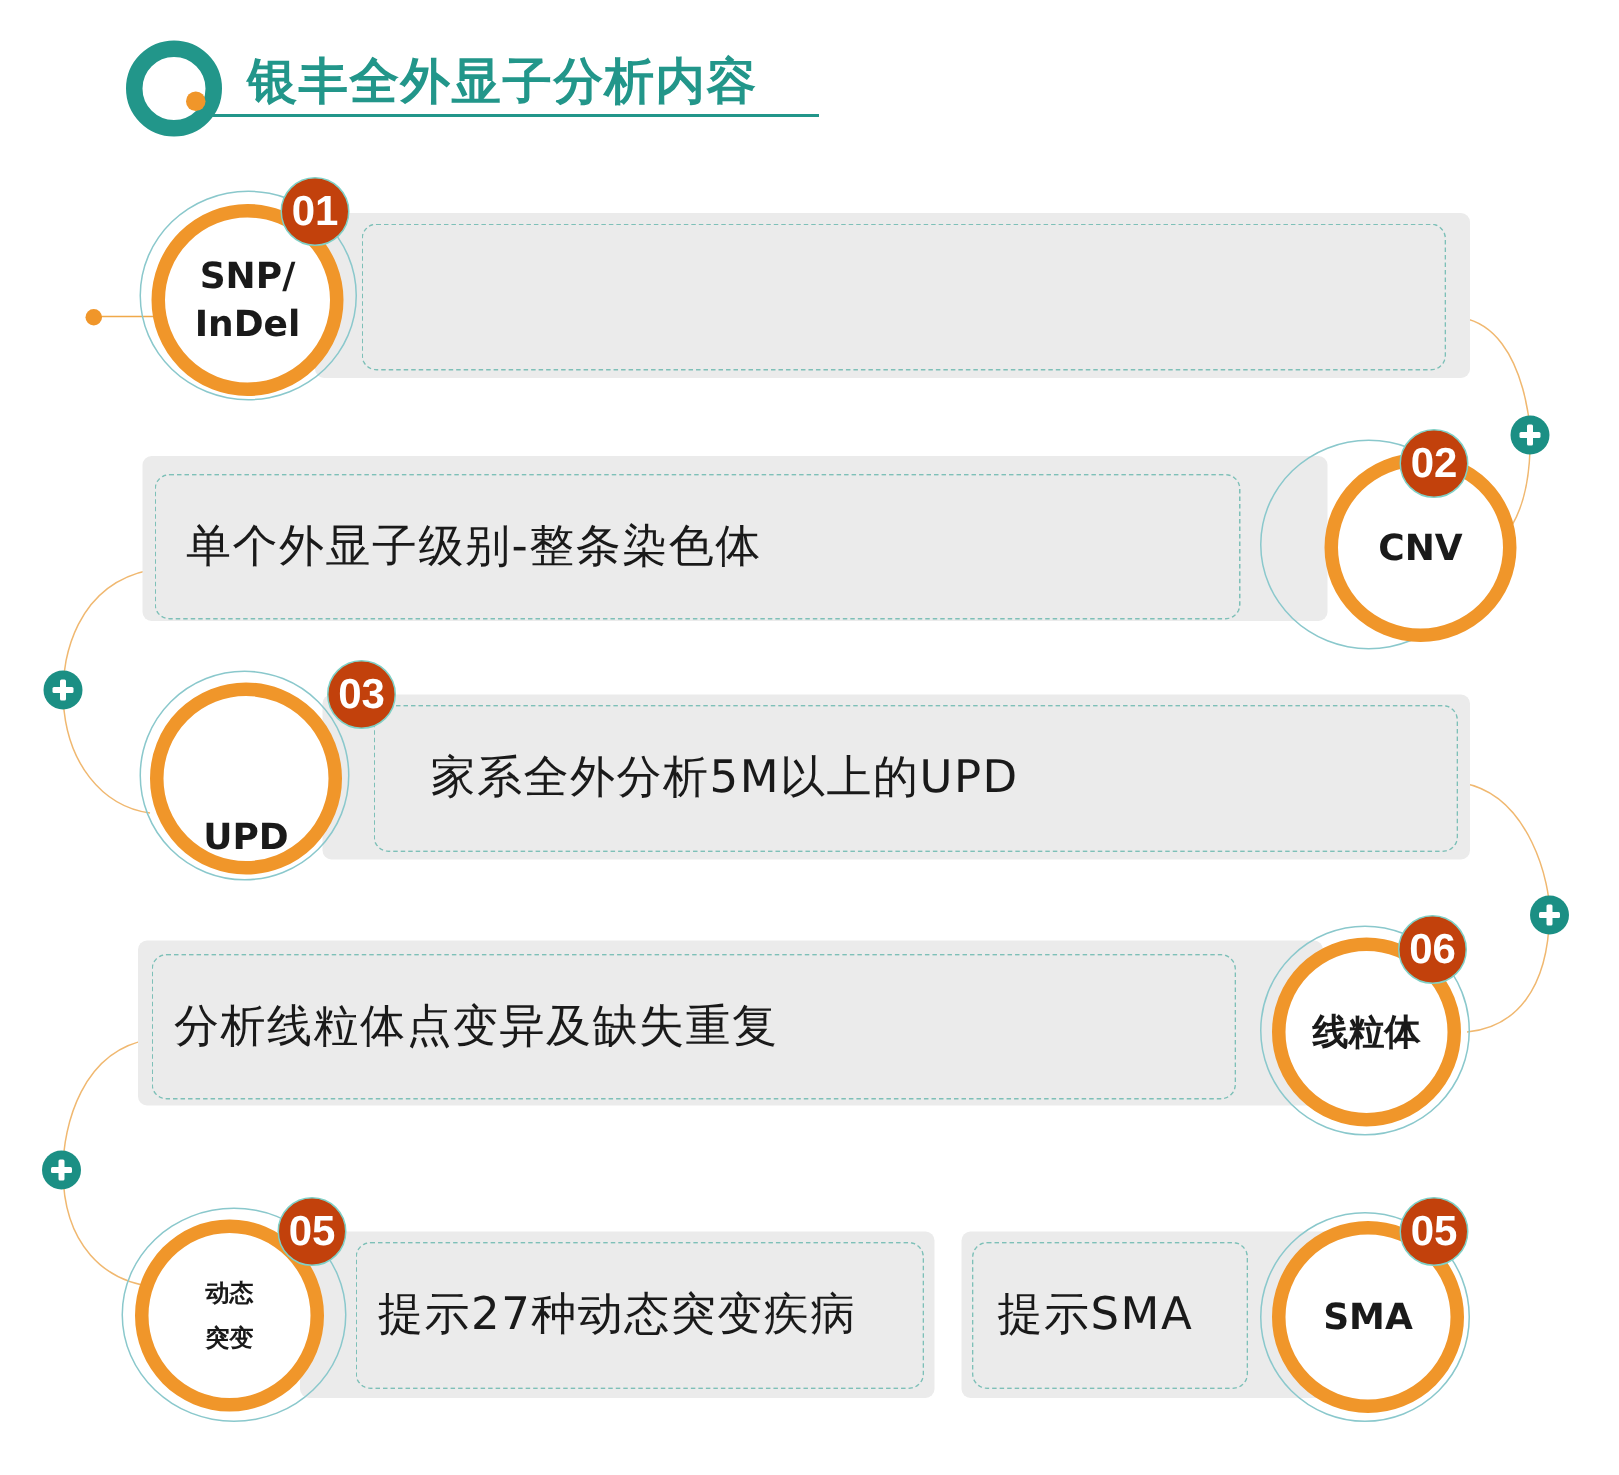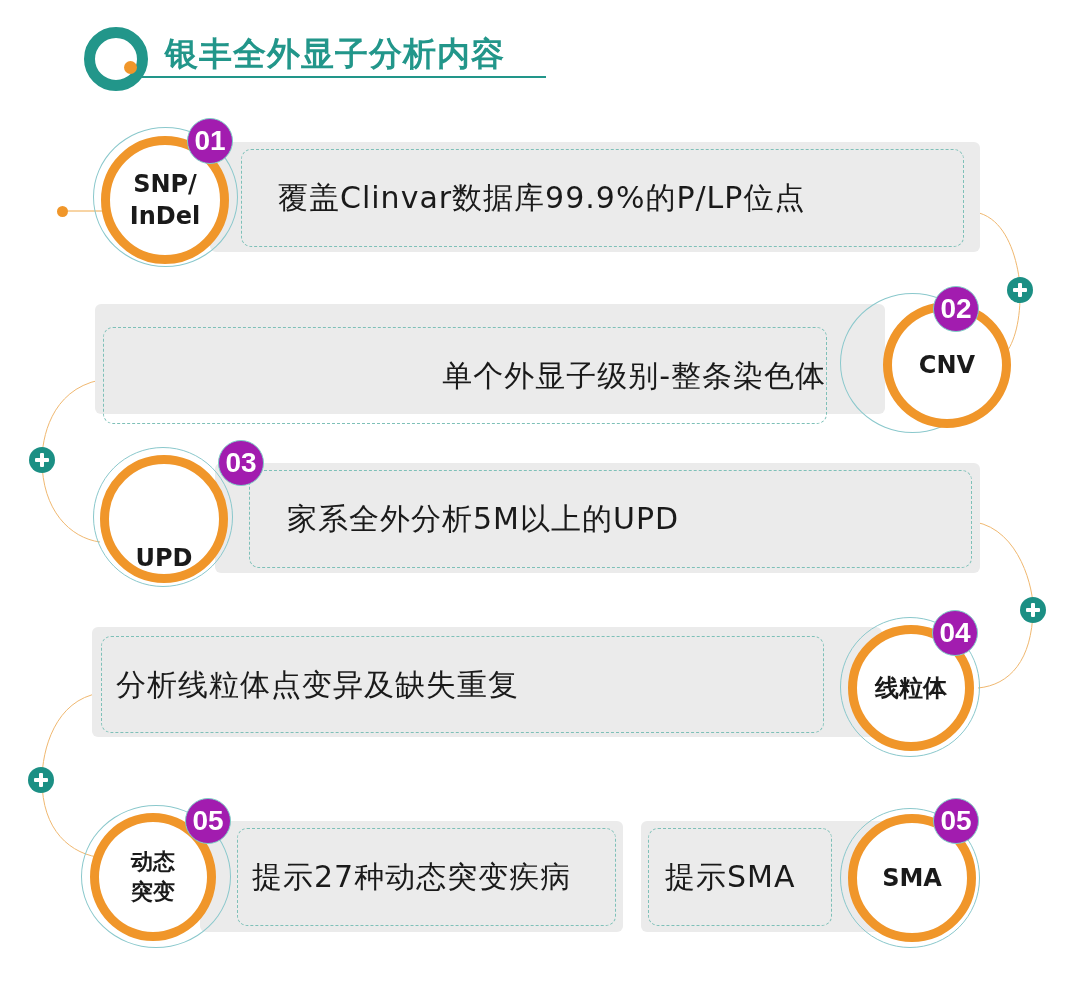--- a/index.html
+++ b/index.html
@@ -20,21 +20,21 @@
   .card { position: absolute; background: #ebebeb; border-radius: 6px; }
   .card-inner { position: absolute; border: 1px dashed #7ec0b8; border-radius: 10px; box-sizing: border-box;
                 display: flex; flex-direction: column; justify-content: center; }
   .card-text { font-size: 30px; color: #1a1a1a; white-space: nowrap; line-height: 44px; letter-spacing: 1px; }
 
   
   .halo { position: absolute; border: 1px solid #8ac8cc; border-radius: 50%; box-sizing: border-box; background: transparent; }
   .ring { position: absolute; border: 9px solid #f0962a; border-radius: 50%; background: #ffffff; box-sizing: border-box;
           display: flex; align-items: center; justify-content: center; text-align: center; }
   .ring-label { font-size: 24px; font-weight: bold; color: #1a1a1a; line-height: 32px; white-space: pre-line; }
-  .badge { position: absolute; width: 46px; height: 46px; border-radius: 50%; background: #a21caf;
+  .badge { position: absolute; width: 46px; height: 46px; border-radius: 50%; background: #c2410c;
            border: 1px solid #7fd0c6; box-sizing: border-box;
            display: flex; align-items: center; justify-content: center;
            color: #ffffff; font-size: 28px; font-weight: bold; font-family: "Liberation Sans", sans-serif; }
 
   
   .plus { position: absolute; width: 26px; height: 26px; border-radius: 50%; background: #1b8f84;
           display: flex; align-items: center; justify-content: center; }
   .plus::before, .plus::after { content: ""; position: absolute; background: #ffffff; border-radius: 1px; }
   .plus::before { width: 14px; height: 4px; }
   .plus::after { width: 4px; height: 14px; }
@@ -53,31 +53,30 @@
 </svg>
 <div class="abs" style="left:57px;top:206px;width:11px;height:11px;border-radius:50%;background:#f0962a;"></div>
 
 <div class="logo-ring"></div>
 <div class="logo-dot"></div>
 <div class="title">银丰全外显子分析内容</div>
 <div class="title-rule"></div>
 
 <div class="card" style="left:210px;top:142px;width:770px;height:110px;"></div>
 <div class="card-inner" style="left:241px;top:149px;width:723px;height:98px;padding-left:36px;">
-  <div class="card-text">覆盖Clinvar数据库99.9%的P/LP位点</div>
 </div>
 <div class="halo" style="left:93px;top:127px;width:145px;height:140px;"></div>
 <div class="ring" style="left:101px;top:136px;width:128px;height:128px;">
   <span class="ring-label">SNP/
 InDel</span>
 </div>
 <div class="badge" style="left:187px;top:118px;">01</div>
 
 <div class="card" style="left:95px;top:304px;width:790px;height:110px;"></div>
-<div class="card-inner" style="left:103px;top:327px;width:724px;height:97px;padding-left:20px;align-items:flex-end;">
+<div class="card-inner" style="left:103px;top:316px;width:724px;height:97px;padding-left:20px;">
   <div class="card-text">单个外显子级别-整条染色体</div>
 </div>
 <div class="halo" style="left:840px;top:293px;width:145px;height:140px;"></div>
 <div class="ring" style="left:883px;top:302px;width:128px;height:126px;">
   <span class="ring-label">CNV</span>
 </div>
 <div class="badge" style="left:933px;top:286px;">02</div>
 <div class="plus" style="left:1007px;top:277px;"></div>
 
 <div class="card" style="left:215px;top:463px;width:765px;height:110px;"></div>
@@ -92,30 +91,30 @@
 <div class="plus" style="left:29px;top:447px;"></div>
 
 <div class="card" style="left:92px;top:627px;width:790px;height:110px;"></div>
 <div class="card-inner" style="left:101px;top:636px;width:723px;height:97px;padding-left:14px;">
   <div class="card-text">分析线粒体点变异及缺失重复</div>
 </div>
 <div class="halo" style="left:840px;top:617px;width:140px;height:140px;"></div>
 <div class="ring" style="left:848px;top:625px;width:126px;height:126px;">
   <span class="ring-label">线粒体</span>
 </div>
-<div class="badge" style="left:932px;top:610px;">04</div>
+<div class="badge" style="left:932px;top:610px;">06</div>
 <div class="plus" style="left:1020px;top:597px;"></div>
 
 <div class="card" style="left:200px;top:821px;width:423px;height:111px;"></div>
 <div class="card-inner" style="left:237px;top:828px;width:379px;height:98px;padding-left:14px;">
   <div class="card-text">提示27种动态突变疾病</div>
 </div>
 <div class="halo" style="left:81px;top:805px;width:150px;height:143px;"></div>
 <div class="ring" style="left:90px;top:813px;width:126px;height:128px;">
-  <span class="ring-label" style="font-size:22px;line-height:30px;">动态
+  <span class="ring-label" style="font-size:16px;line-height:30px;">动态
 突变</span>
 </div>
 <div class="badge" style="left:185px;top:798px;">05</div>
 <div class="plus" style="left:28px;top:767px;"></div>
 
 <div class="card" style="left:641px;top:821px;width:250px;height:111px;"></div>
 <div class="card-inner" style="left:648px;top:828px;width:184px;height:98px;padding-left:16px;">
   <div class="card-text">提示SMA</div>
 </div>
 <div class="halo" style="left:840px;top:808px;width:140px;height:140px;"></div>

